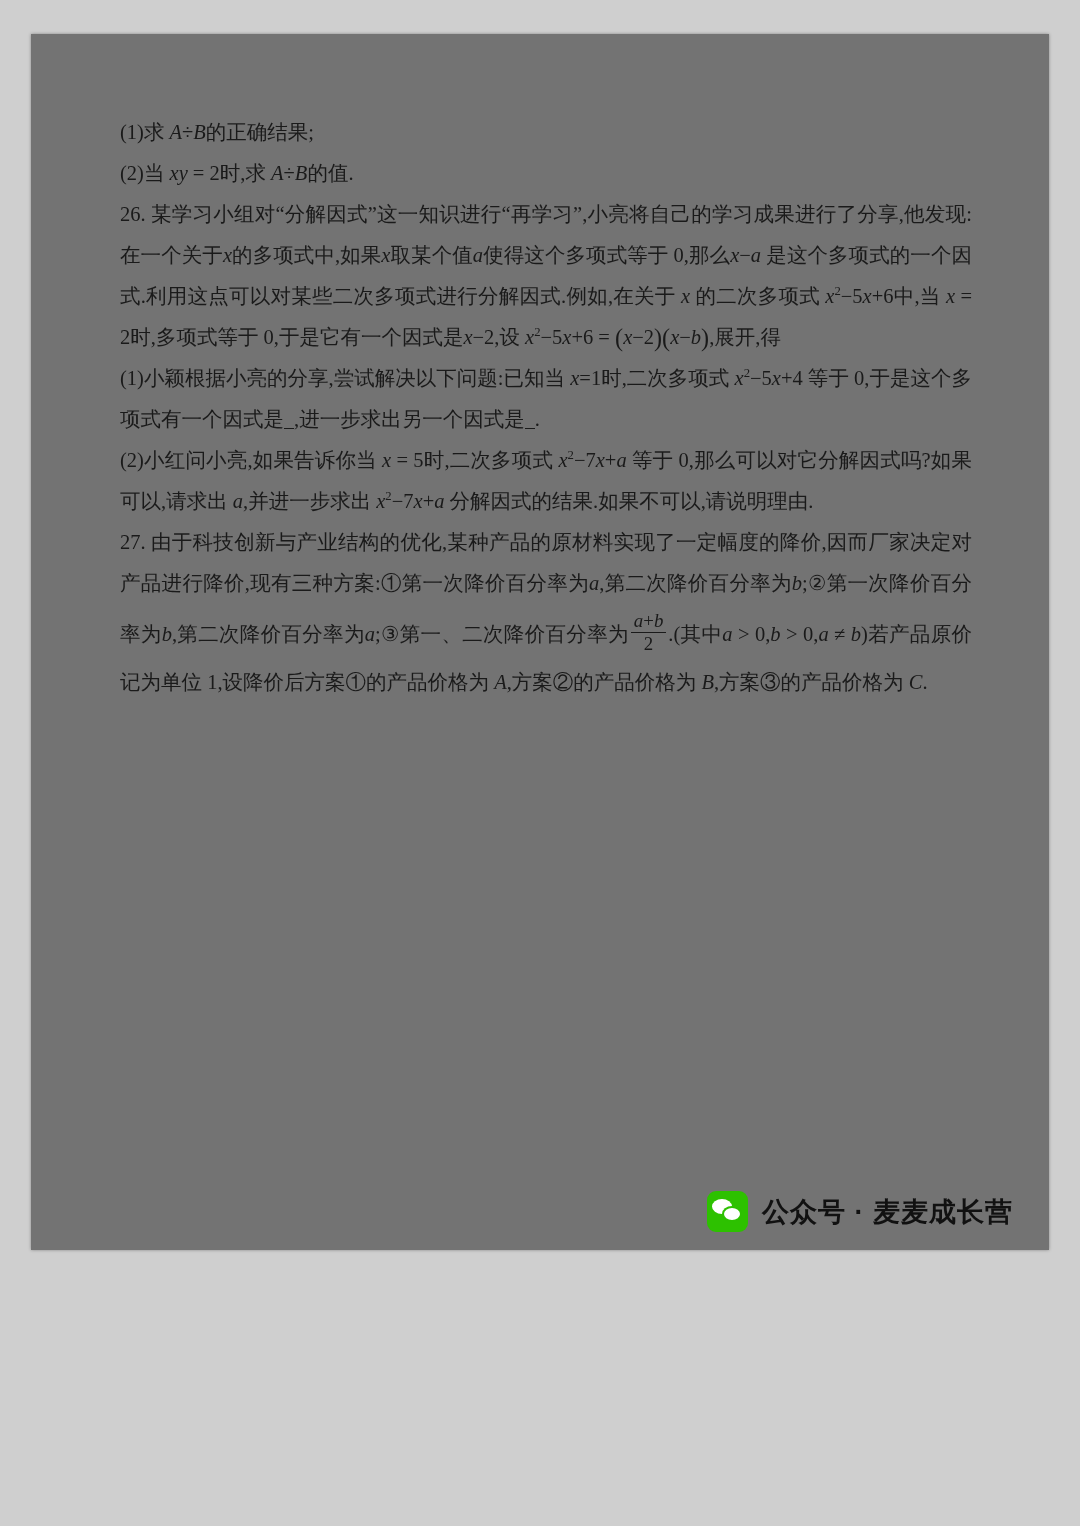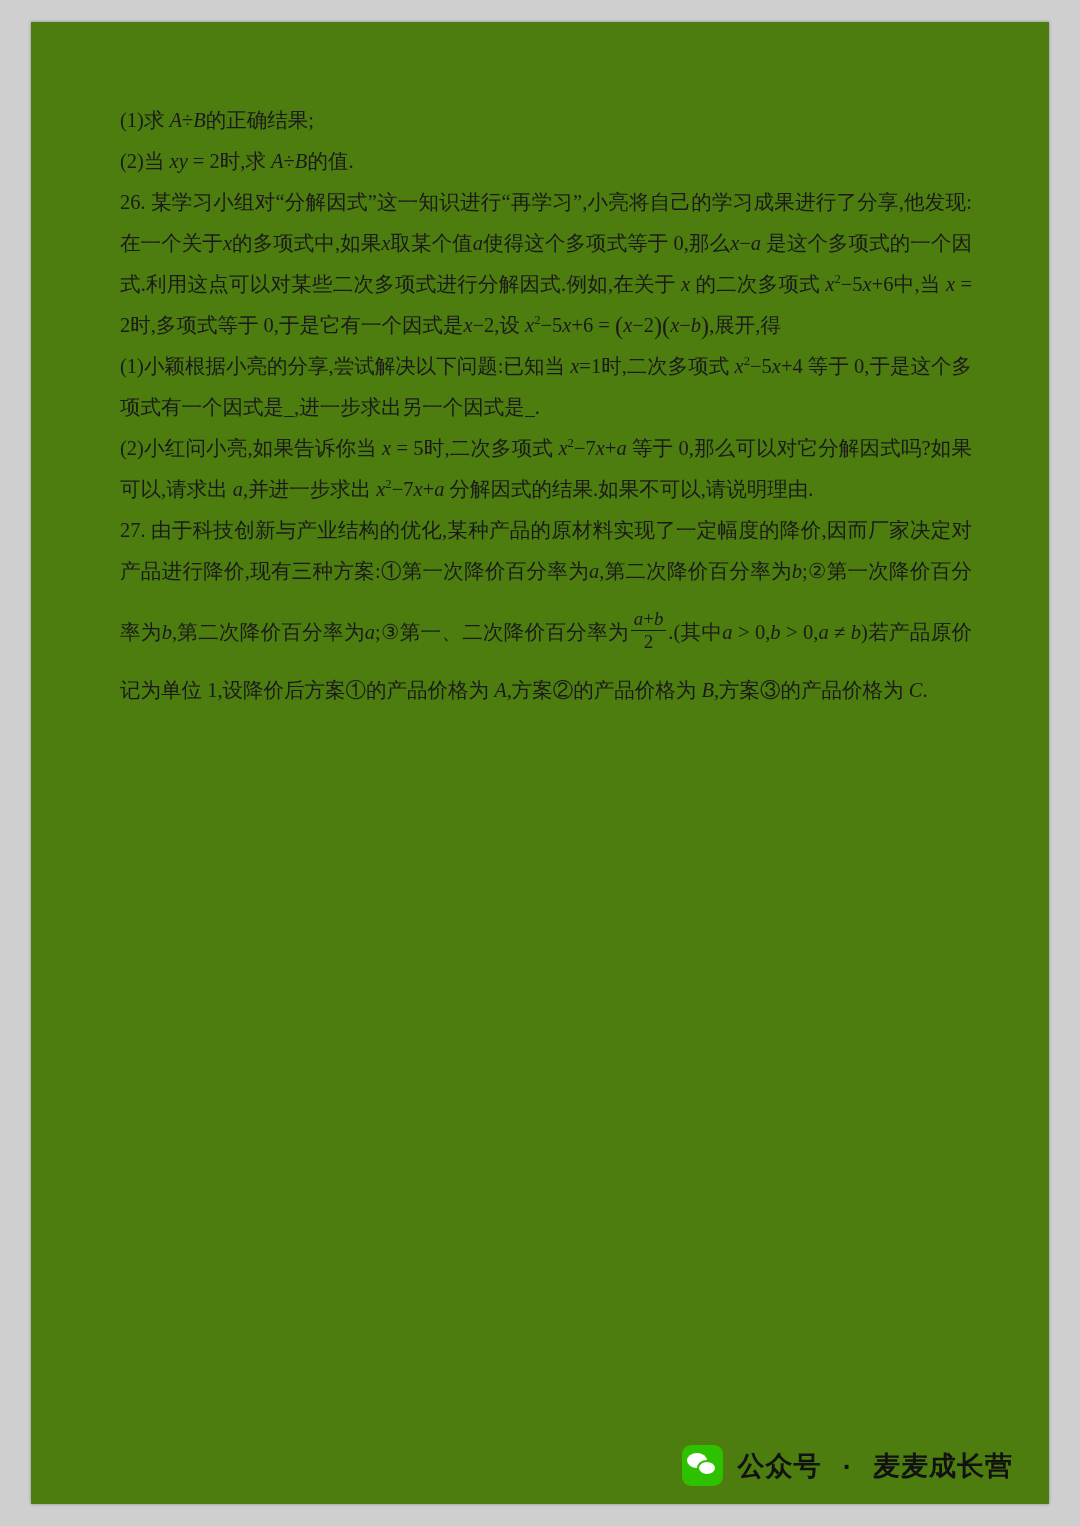--- a/index.html
+++ b/index.html
@@ -18,24 +18,24 @@
     position: absolute;
     left: 0; top: 0;
     width: 1080px;
     height: 1526px;
     background: #cfcfcf;
     box-sizing: border-box;
   }
   .page-sheet {
     position: absolute;
     left: 31px;
-    top: 22px;
+    top: 34px;
     width: 1018px;
-    height: 1482px;
-    background: #4d7c0f;
+    height: 1216px;
+    background: #737373;
     box-shadow: 0 0 3px rgba(0,0,0,0.35);
     box-sizing: border-box;
     overflow: hidden;
   }
   .content {
     position: absolute;
     left: 89px;
     top: 78px;
     width: 852px;
   }
@@ -63,21 +63,21 @@
   }
   .math {
     font-family: "Liberation Serif", "DejaVu Serif", serif;
     white-space: nowrap;
   }
   .frac {
     display: inline-block;
     vertical-align: -0.45em;
     text-align: center;
     font-size: 0.92em;
-    margin: 16px 2px;
+    margin: 6px 2px;
   }
   .frac .num {
     display: block;
     padding: 0 3px;
     line-height: 1.15;
   }
   .frac .den {
     display: block;
     border-top: 1px solid #1a1a1a;
     padding: 0 3px;
@@ -131,21 +131,21 @@
     position: absolute;
     width: 16px;
     height: 12px;
     background: #ffffff;
     border-radius: 50%;
     left: 17px;
     top: 17px;
     box-shadow: 0 0 0 2px #2dc100;
   }
   .footer-text {
-    font-family: Liberation Mono, monospace;
+    font-family: Liberation Sans, sans-serif;
     font-size: 27px;
     font-weight: bold;
     color: #111111;
     letter-spacing: 1px;
   }
 </style>
 </head>
 <body>
 
 <div class="page-frame">

